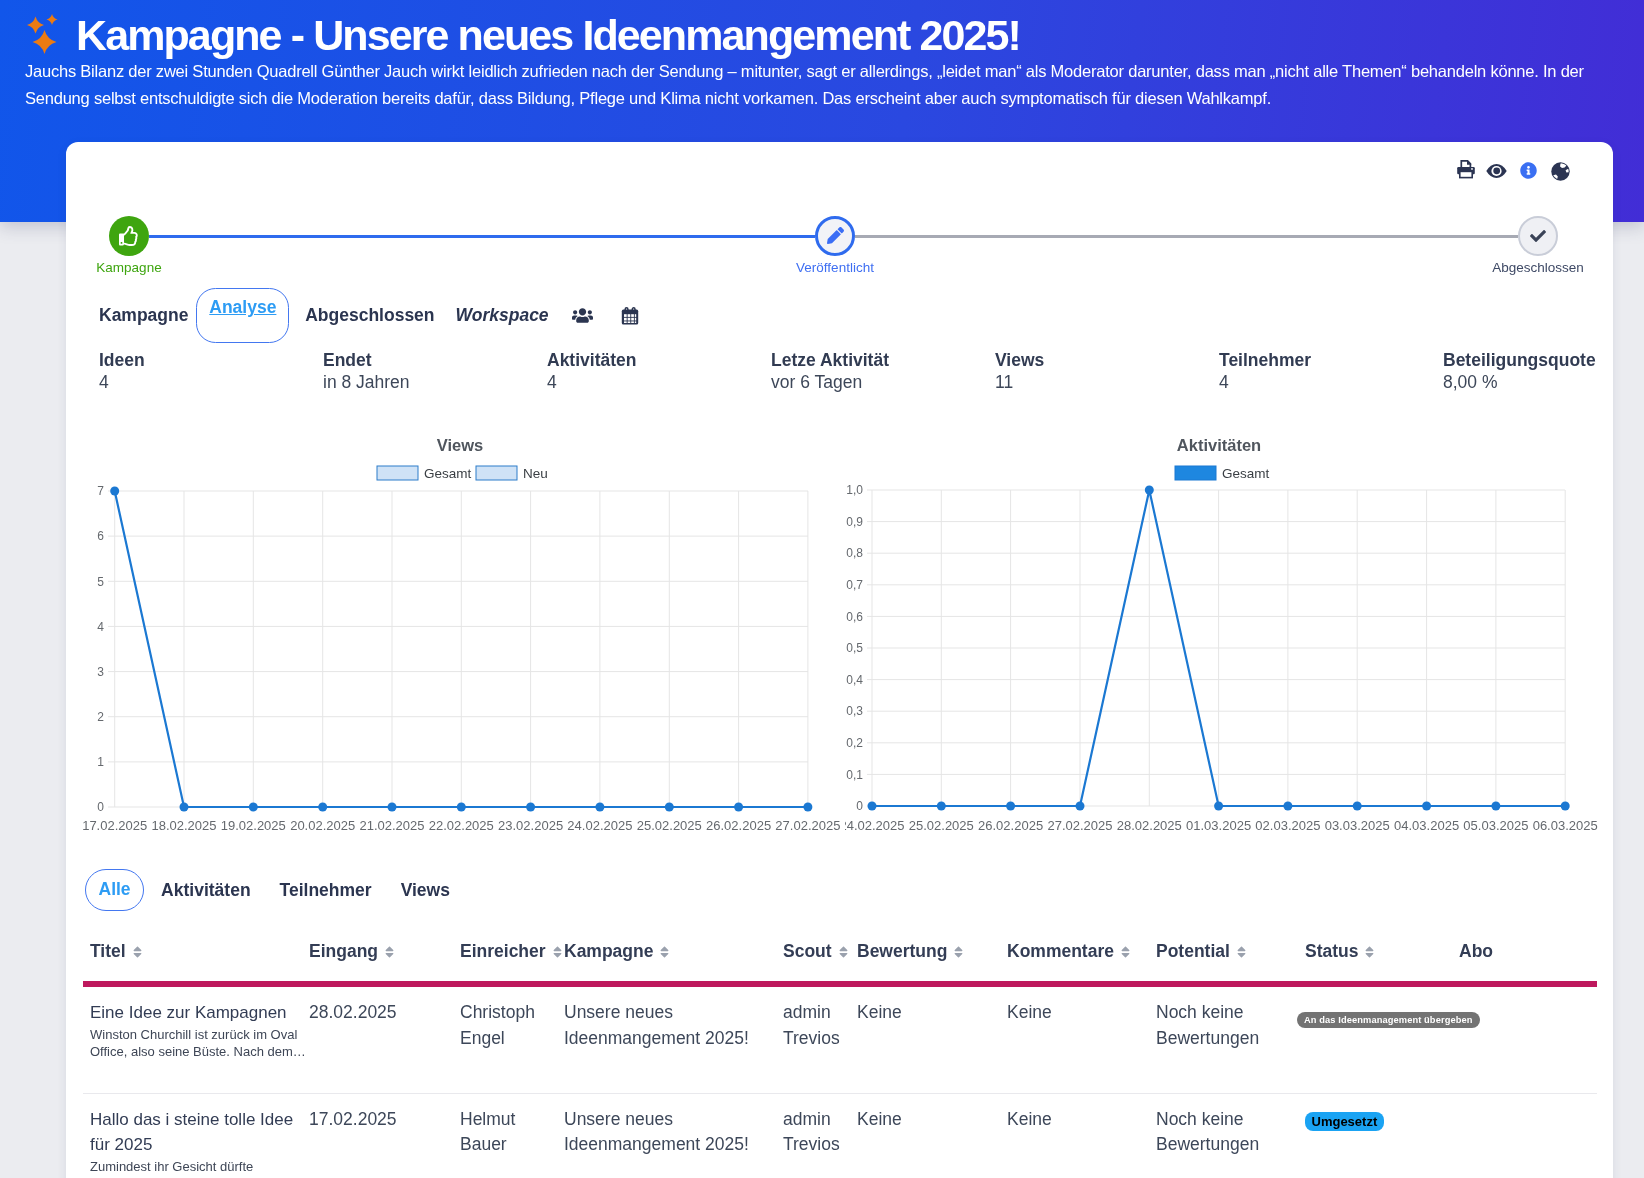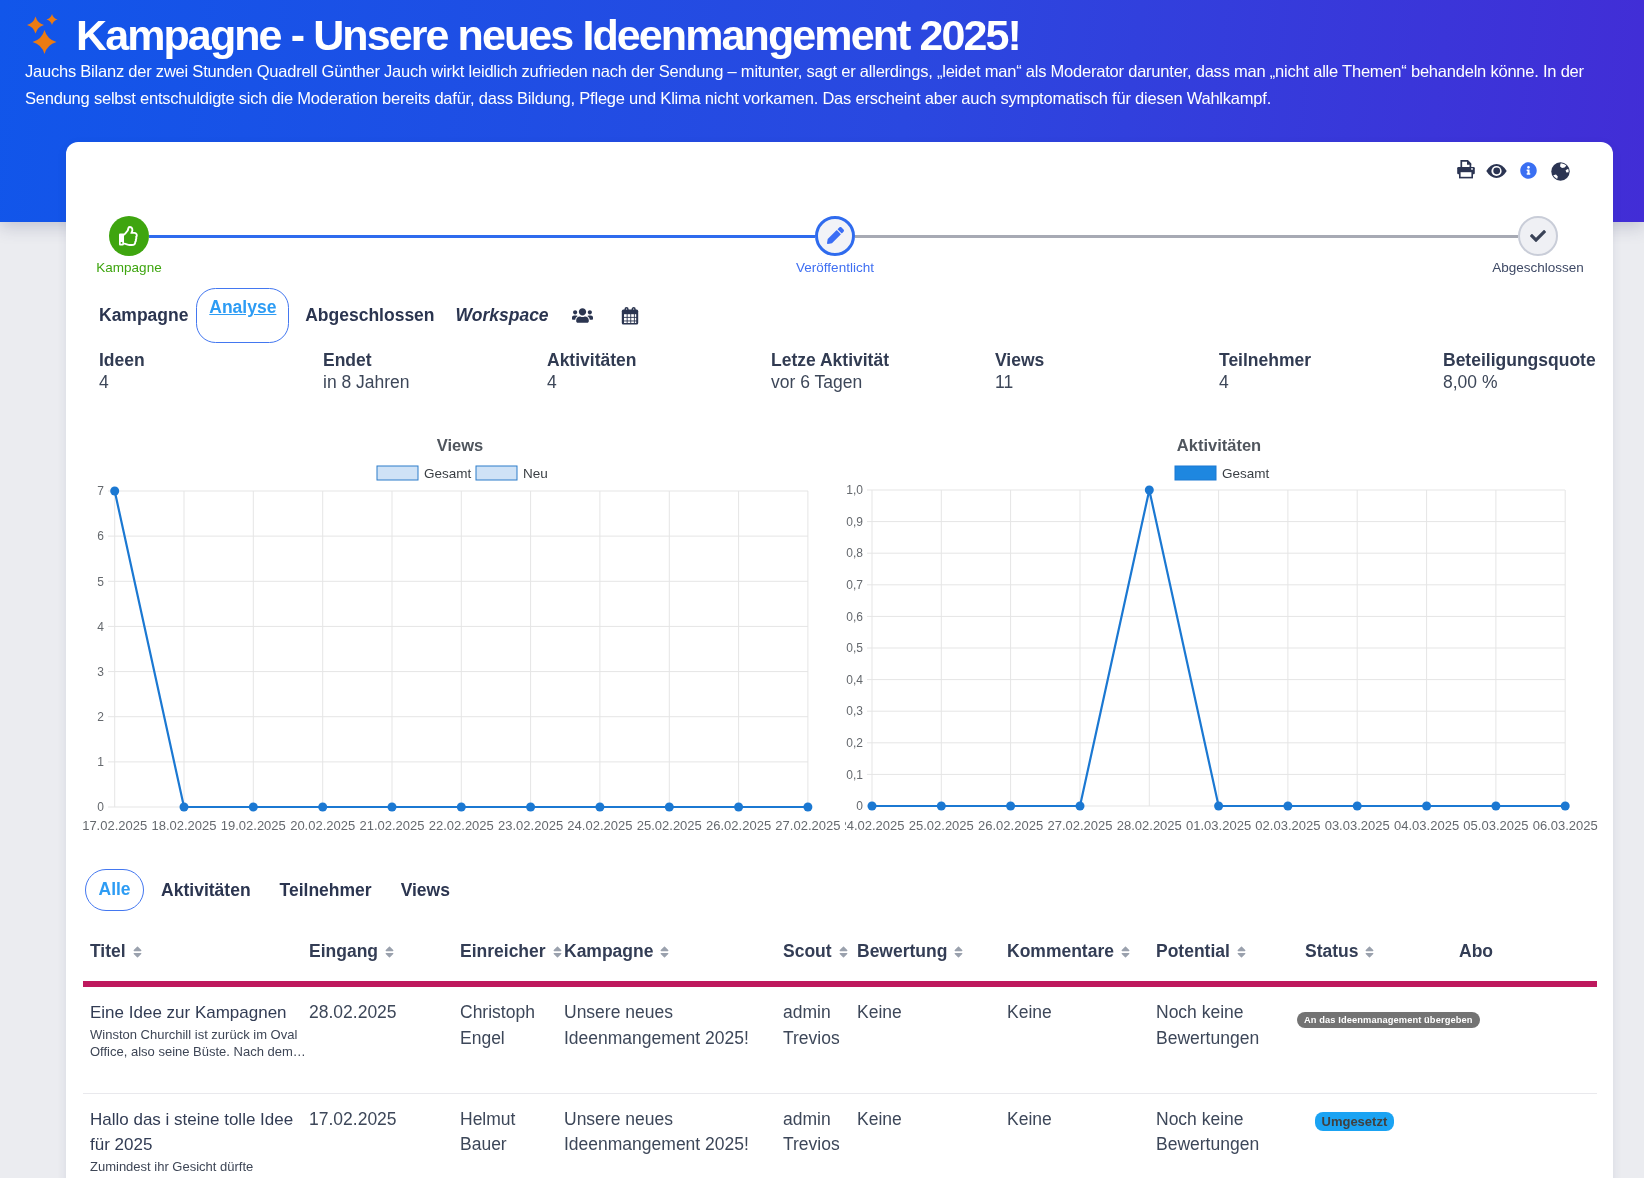--- a/index.html
+++ b/index.html
@@ -18,21 +18,21 @@
 .pills { position:absolute; left:85px; top:869px; display:flex; gap:5px; align-items:center; }
 .pill { font-size:17.5px; font-weight:bold; color:#2b3550; padding:0 12px; line-height:42px; }
 .pill.active { color:#2d9cf4; border:1.5px solid #4377f0; border-radius:21px; height:42px; line-height:39px; padding:0 12.5px; }
 table.data { position:absolute; left:83px; top:930px; width:1514px; border-collapse:collapse; table-layout:fixed; }
 table.data th { text-align:left; font-size:17.5px; font-weight:bold; color:#333d55; padding:9px 0 17px 7px; line-height:25px; border-bottom:6px solid #be185d; white-space:nowrap; }
 table.data td { vertical-align:top; font-size:17.5px; color:#3d4759; padding:13px 8px 0 7px; line-height:25.5px; }
 tr.r1 td { height:109px; border-bottom:1px solid #e9e9ed; }
 .rowtitle { font-size:17px; color:#323c54; white-space:nowrap; }
 .rowdesc { font-size:13px; color:#3e4656; line-height:17px; margin-top:0px; white-space:nowrap; }
 .badge1 { display:inline-block; margin-left:-8px; margin-top:12px; background:#737373; color:#fff; font-size:9.3px; font-weight:bold; line-height:16px; padding:0 7px; border-radius:8px; white-space:nowrap; letter-spacing:0.1px; }
-.badge2 { display:inline-block; margin-left:10px; margin-top:5px; background:#1aa3f3; color:#404040; font-size:13px; font-weight:bold; line-height:19.5px; padding:0 6.5px; border-radius:8px; white-space:nowrap; }
+.badge2 { display:inline-block; margin-left:0; margin-top:5px; background:#1aa3f3; color:#000000; font-size:13px; font-weight:bold; line-height:19.5px; padding:0 6.5px; border-radius:8px; white-space:nowrap; }
 .sort { vertical-align:-2px; margin-left:6px; }
 </style></head>
 <body>
 <div class="hero">
 <svg class="abs" style="left:27px;top:13px" width="38" height="44" viewBox="0 0 38 44">
 <path fill="#ec7b13" d="M8.5 3.5 Q10.4 10.1 17.0 12.0 Q10.4 13.9 8.5 20.5 Q6.6 13.9 0.0 12.0 Q6.6 10.1 8.5 3.5 Z"></path>
 <path fill="#ec7b13" d="M25.0 1.0 Q26.2 5.3 30.5 6.5 Q26.2 7.7 25.0 12.0 Q23.8 7.7 19.5 6.5 Q23.8 5.3 25.0 1.0 Z"></path>
 <path fill="#ec7b13" d="M17.5 17.0 Q20.1 26.4 29.5 29.0 Q20.1 31.6 17.5 41.0 Q14.9 31.6 5.5 29.0 Q14.9 26.4 17.5 17.0 Z"></path>
 </svg>
 <h1>Kampagne - Unsere neues Ideenmangement 2025!</h1>

